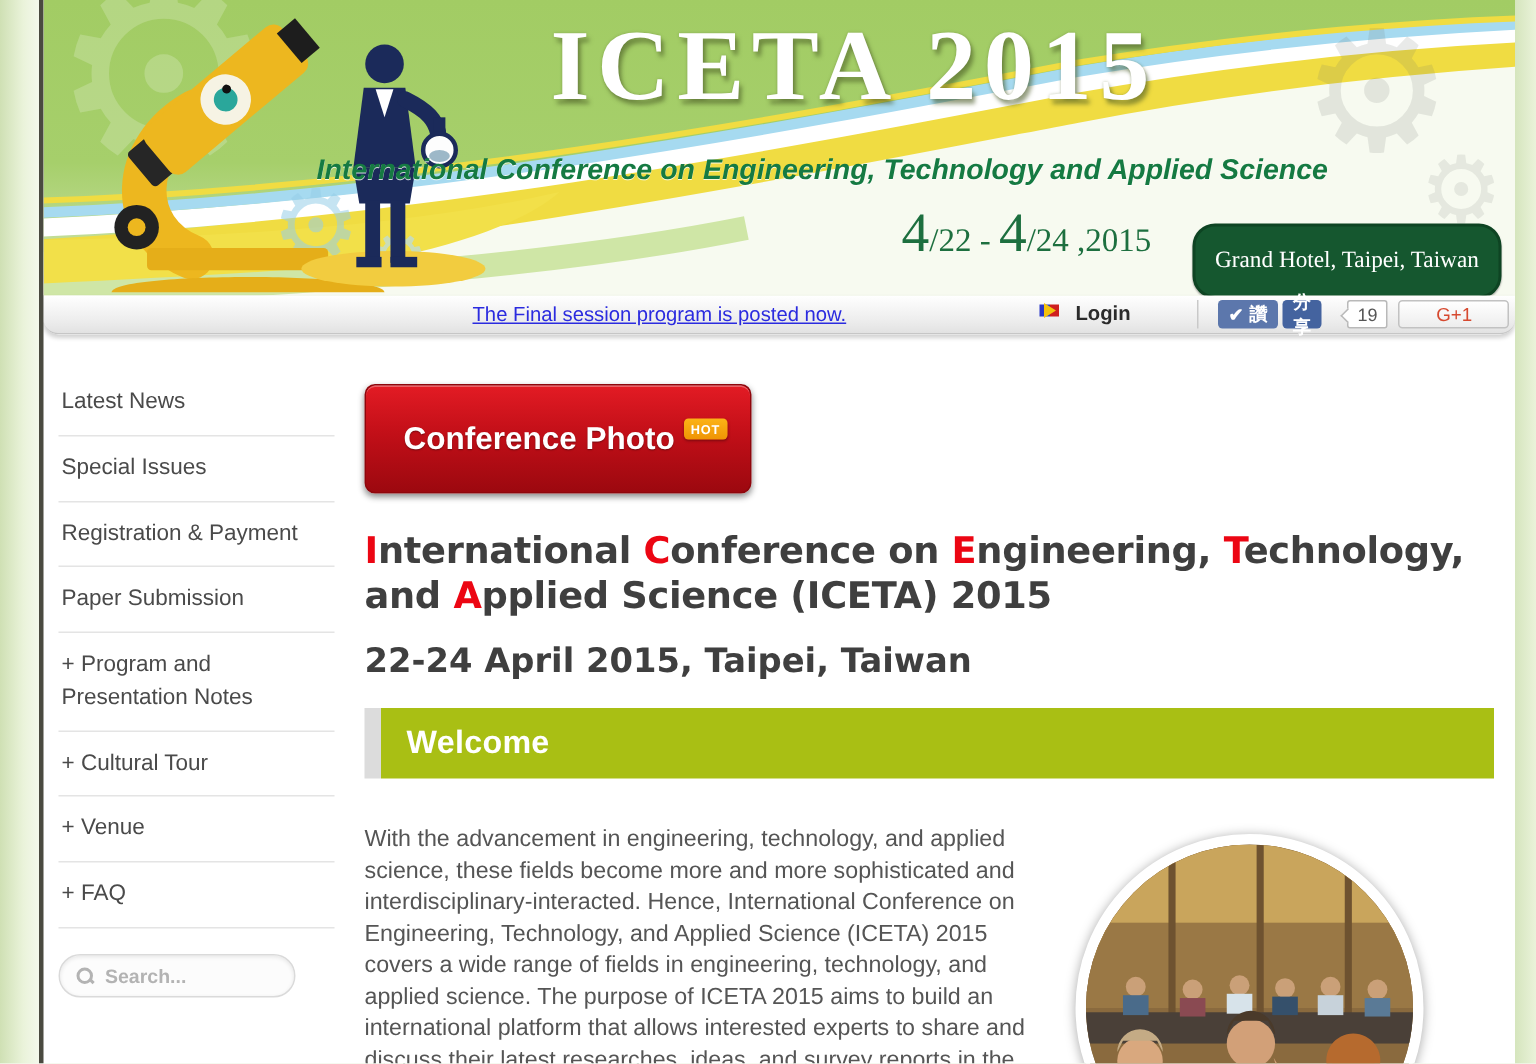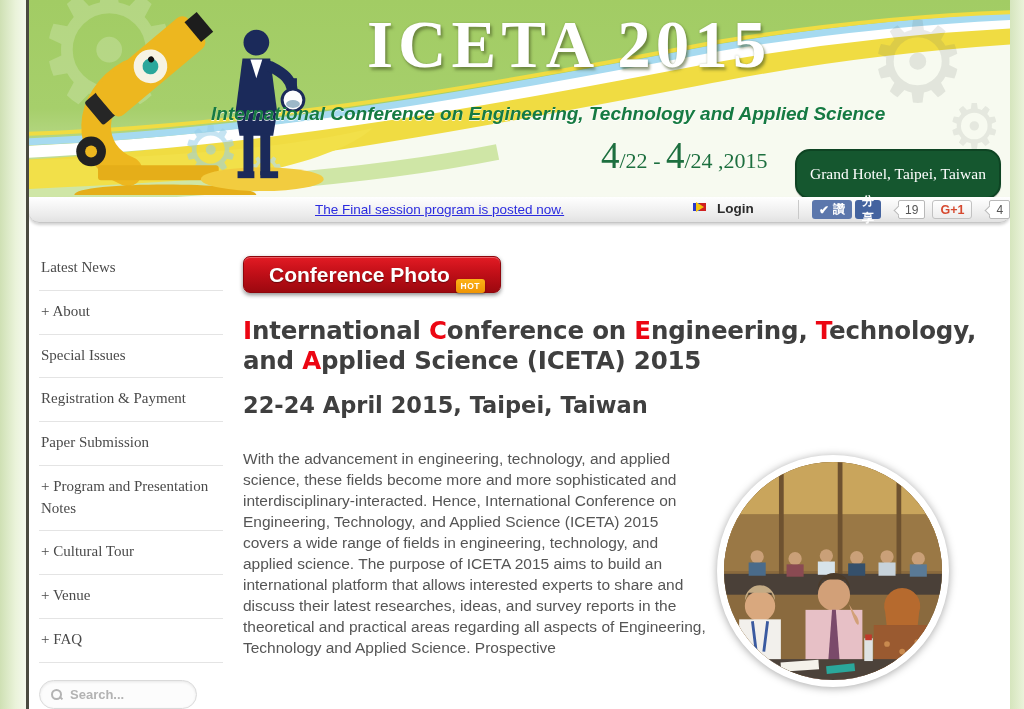--- a/index.html
+++ b/index.html
@@ -54,42 +54,42 @@
   .topbar .divider { position:absolute; left:769px; top:3px; width:1px; height:19px; background:#c9c9c9; }
   .social { position:absolute; left:783px; top:3px; display:flex; align-items:center; gap:3px; }
   .fb-btn { display:inline-flex; align-items:center; gap:4px; background:#5c77ac; color:#fff;
     font-size:12px; font-weight:bold; padding:2px 7px; border-radius:3px; height:19px; }
   .fb-btn.share { background:#44639f; }
   .count-bubble { position:relative; background:#fff; border:1px solid #b9b9b9; border-radius:2px;
     font-size:12px; color:#555; padding:1px 6px; height:19px; display:inline-flex; align-items:center; margin-left:14px; }
   .count-bubble::before { content:""; position:absolute; left:-4px; top:6px; width:6px; height:6px;
     background:#fff; border-left:1px solid #b9b9b9; border-bottom:1px solid #b9b9b9; transform:rotate(45deg); }
   .gplus-btn { background:linear-gradient(#ffffff,#ededed); border:1px solid #c2c2c2; border-radius:3px;
-    color:#d6492f; font-size:12.5px; font-weight:bold; padding:1px 7px; height:19px;
+    color:#d6492f; font-size:12.5px; font-weight:normal; padding:1px 24px; height:19px;
     display:inline-flex; align-items:center; margin-left:4px; }
 
   
   .content { display:flex; width:100%; }
   .sidebar { width:206px; padding:24px 12px 0 10px; flex-shrink:0; }
   .menu-item { font-size:15px; color:#4a4a4a; padding:10px 2px 11px 2px;
-    border-bottom:1px solid #e4e4e4; line-height:1.45; cursor:pointer;font-family:Liberation Serif, serif; }
+    border-bottom:1px solid #e4e4e4; line-height:1.45; cursor:pointer; }
   .search-box { margin-top:17px; width:158px; height:29px; border:1px solid #dadada; border-radius:15px;
     background:#fcfcfc; box-shadow:inset 0 1px 3px rgba(0,0,0,0.09); display:flex; align-items:center;
     padding:0 11px; gap:8px; }
   .mag-icon { position:relative; width:11px; height:11px; flex-shrink:0; }
   .mag-icon::before { content:""; position:absolute; left:0; top:0; width:7px; height:7px;
     border:2px solid #b3b3b3; border-radius:50%; }
   .mag-icon::after { content:""; position:absolute; left:8px; top:8px; width:4px; height:2px;
     background:#b3b3b3; transform:rotate(45deg); }
   .search-input { border:none; outline:none; background:transparent; width:110px;
     font-size:13px; font-weight:bold; color:#4c1d95; font-family:"Liberation Sans",sans-serif; }
   .search-input::placeholder { color:#b3b3b3; opacity:1; }
 
   .main { position:relative; padding:33px 0 0 8px; width:755px; }
-  .photo-btn { position:relative; display:flex; align-items:center; width:258px; height:37px;
+  .photo-btn { position:relative; display:flex; align-items:center; width:258px; height:73px;
     background:linear-gradient(180deg,#e31b24 0%,#c20f18 45%,#9c080f 100%);
     border-radius:7px; border:1px solid #8e060c; padding-left:25px; cursor:pointer;
     box-shadow:0 2px 4px rgba(0,0,0,0.45), inset 0 1px 0 rgba(255,255,255,0.3); }
   .photo-btn-label { color:#fff; font-size:21px; font-weight:bold; text-shadow:0 1px 1px rgba(0,0,0,0.4); }
   .hot-badge { position:absolute; right:15px; top:22px; background:linear-gradient(#fcb316,#ef9405);
     color:#fff; font-size:8.5px; font-weight:bold; letter-spacing:0.5px; padding:2px 5px;
     border-radius:3px; box-shadow:0 1px 2px rgba(0,0,0,0.35); }
   h1.page-title { margin-top:23px; width:748px; font-family:"DejaVu Sans",sans-serif;
     font-size:24.5px; font-weight:bold; color:#3f3f3f; line-height:1.24; letter-spacing:-0.2px; }
   h1.page-title .red { color:#ec0613; }
@@ -188,21 +188,20 @@
       <span class="count-bubble">19</span>
       <span class="gplus-btn">G+1</span>
       <span class="count-bubble">4</span>
     </div>
   </div>
 
   <div class="content">
 
     <nav class="sidebar">
       <div class="menu-item">Latest News</div>
-      <div class="menu-item">+ About</div>
       <div class="menu-item">Special Issues</div>
       <div class="menu-item">Registration &amp; Payment</div>
       <div class="menu-item">Paper Submission</div>
       <div class="menu-item">+ Program and Presentation Notes</div>
       <div class="menu-item">+ Cultural Tour</div>
       <div class="menu-item">+ Venue</div>
       <div class="menu-item">+ FAQ</div>
       <div class="search-box">
         <span class="mag-icon"></span>
         <input class="search-input" type="text" placeholder="Search..." style="">
@@ -213,20 +212,26 @@
 
       <div class="photo-btn">
         <span class="photo-btn-label">Conference Photo</span>
         <span class="hot-badge">HOT</span>
       </div>
 
       <h1 class="page-title"><span class="red">I</span><span>nternational </span><span class="red">C</span><span>onference on </span><span class="red">E</span><span>ngineering, </span><span class="red">T</span><span>echnology, and </span><span class="red">A</span><span>pplied Science (ICETA) 2015</span></h1>
 
       <h2 class="page-subtitle">22-24 April 2015, Taipei, Taiwan</h2>
 
+      <div class="section-bar">
+        <div class="accent"></div>
+        <div class="bar">
+          <span class="bar-label">Welcome</span>
+        </div>
+      </div>
 
       <section class="intro">
         <p>With the advancement in engineering, technology, and applied science, these fields become more and more sophisticated and interdisciplinary-interacted. Hence, International Conference on Engineering, Technology, and Applied Science (ICETA) 2015 covers a wide range of fields in engineering, technology, and applied science. The purpose of ICETA 2015 aims to build an international platform that allows interested experts to share and discuss their latest researches, ideas, and survey reports in the theoretical and practical areas regarding all aspects of Engineering, Technology and Applied Science. Prospective</p>
 
         <div class="photo-circle">
           <svg viewBox="0 0 230 230">
             <rect x="0" y="0" width="230" height="230" fill="#8a6a3e"></rect>
             <rect x="0" y="0" width="230" height="80" fill="#c9a55c"></rect>
             <rect x="0" y="55" width="230" height="60" fill="#9a7845"></rect>
             <rect x="58" y="0" width="5" height="130" fill="#6e5230"></rect>

